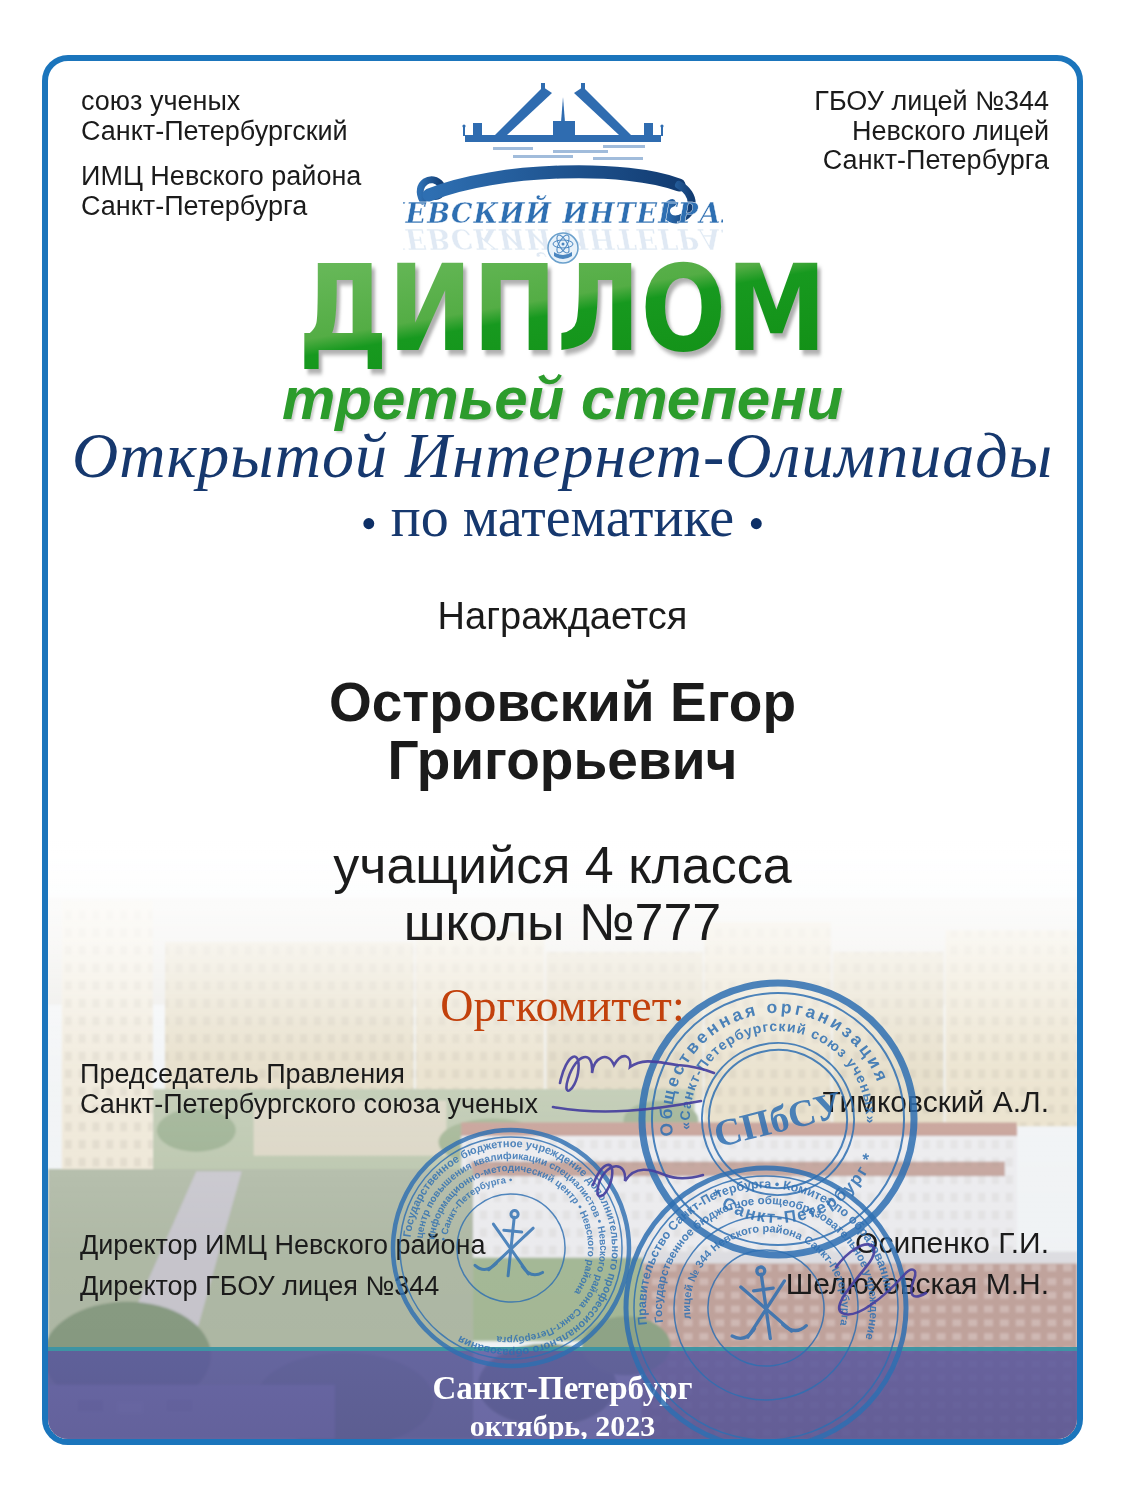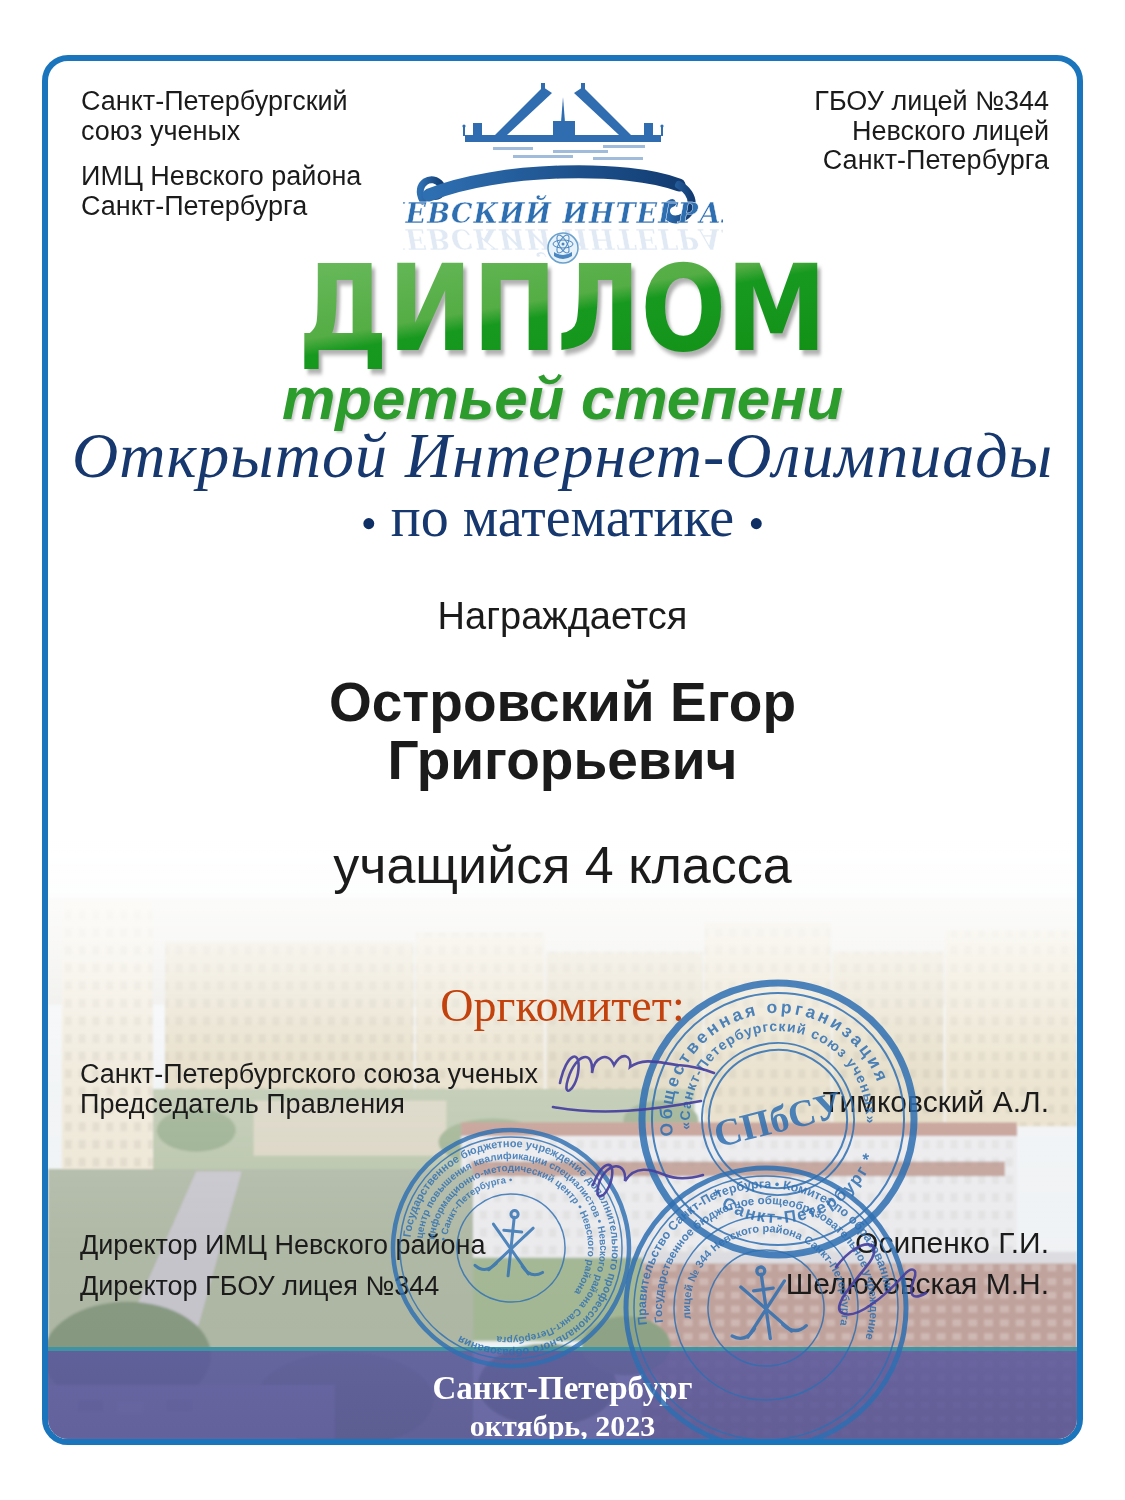--- a/index.html
+++ b/index.html
@@ -121,22 +121,22 @@
           <rect x="30" y="575" width="26" height="12" fill="#8a8a96"></rect>
           <rect x="70" y="577" width="26" height="12" fill="#b6b6c0"></rect>
           <rect x="120" y="575" width="26" height="12" fill="#90909c"></rect>
         </g>
         <rect x="0" y="0" width="1041" height="615" fill="url(#haze)"></rect>
       </svg>
     </div>
 
     <div class="textlayer">
       <div class="hdr-left">
+        <div>союз ученых</div>
         <div>Санкт-Петербургский</div>
-        <div>союз ученых</div>
         <div class="gap"></div>
         <div>ИМЦ Невского района</div>
         <div>Санкт-Петербурга</div>
       </div>
 
       <div class="hdr-right">
         <div>ГБОУ лицей №344</div>
         <div>Невского лицей</div>
         <div>Санкт-Петербурга</div>
       </div>
@@ -200,28 +200,29 @@
         <span class="dot">•</span><span>по математике</span><span class="dot">•</span>
       </div>
 
       <div class="cblock award-label">Награждается</div>
       <div class="cblock award-name">
         <div>Островский Егор</div>
         <div>Григорьевич</div>
       </div>
       <div class="cblock student">
         <div>учащийся 4 класса</div>
+        <div>школы №777</div>
       </div>
 
       <div class="cblock orgk">Оргкомитет:</div>
 
       <div class="sig-row" id="row1">
         <div class="role">
+          <div>Председатель Правления</div>
           <div>Санкт-Петербургского союза ученых</div>
-          <div>Председатель Правления</div>
         </div>
         <div class="person">Тимковский А.Л.</div>
       </div>
       <div class="sig-row" id="row2">
         <div class="role">Директор ИМЦ Невского района</div>
         <div class="person">Осипенко Г.И.</div>
       </div>
       <div class="sig-row" id="row3">
         <div class="role">Директор ГБОУ лицея №344</div>
         <div class="person">Шелюховская М.Н.</div>

